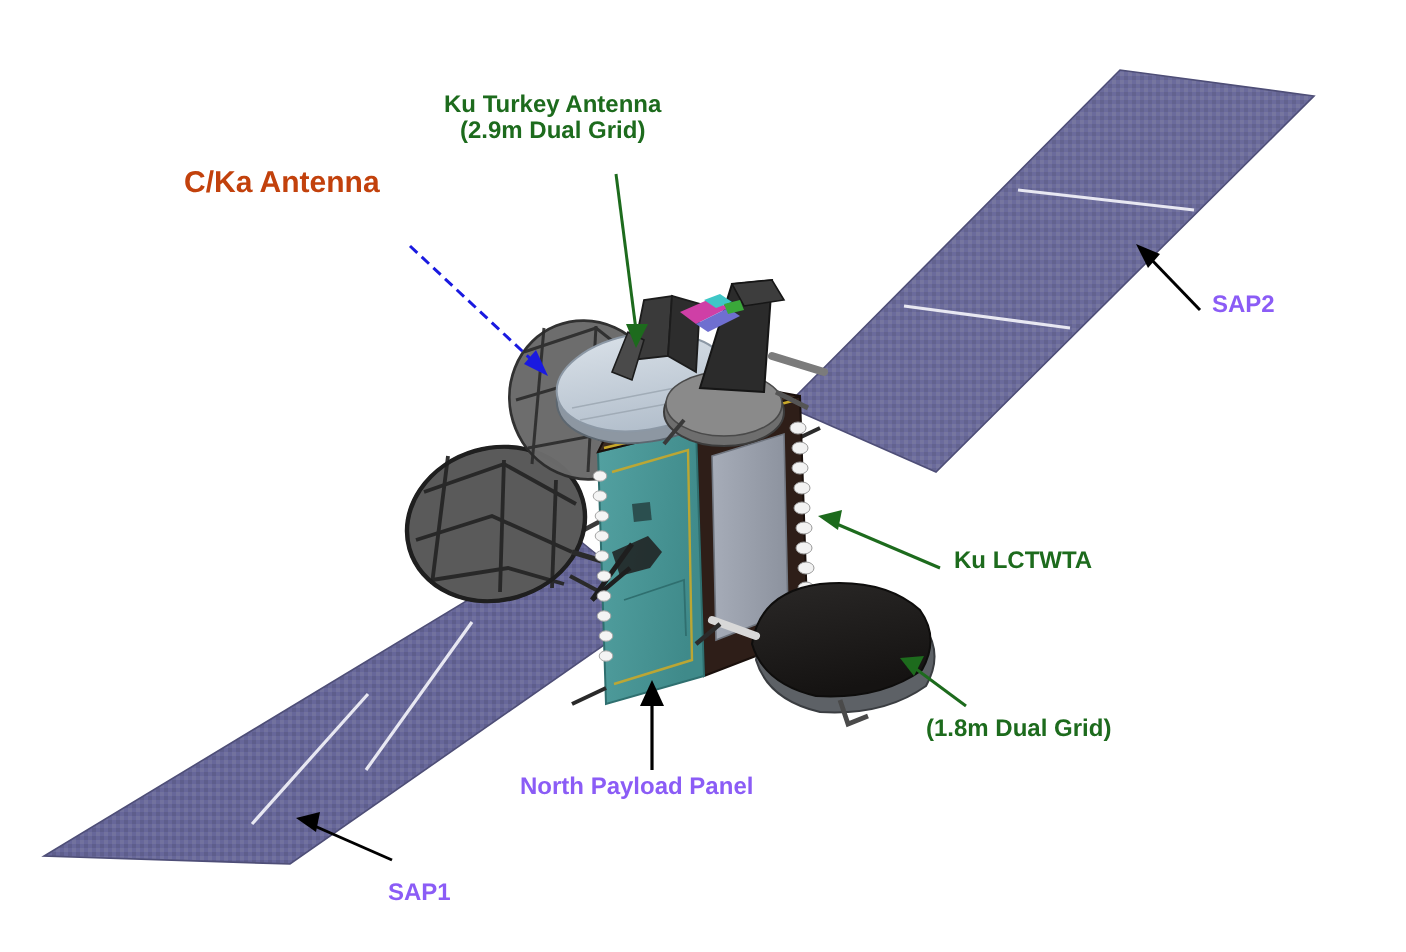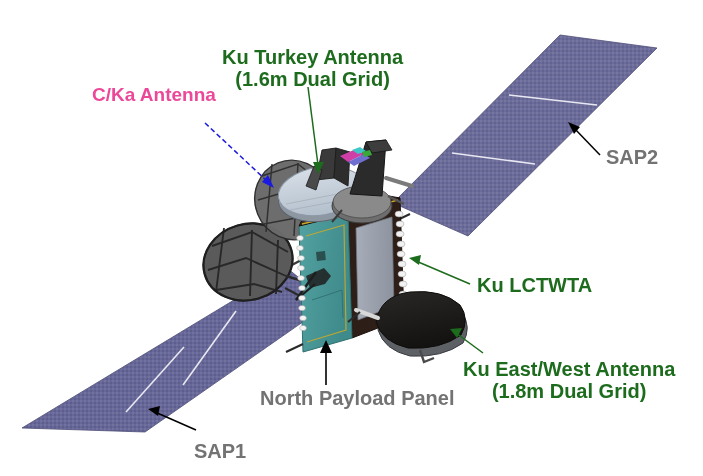--- a/index.html
+++ b/index.html
@@ -1,22 +1,22 @@
 <!DOCTYPE html>
 <html><head>
 <meta charset="utf-8">
 <style>
   html,body{margin:0;padding:0;background:#ffffff;}
   body{width:703px;height:476px;overflow:hidden;font-family:"Liberation Sans",sans-serif;}
   #stage{position:relative;width:703px;height:476px;background:#ffffff;}
   svg#art{position:absolute;left:0;top:0;width:703px;height:476px;}
   .lbl{position:absolute;white-space:nowrap;font-weight:bold;line-height:1.12;}
-  .lbl-green{color:#1d6b1d;font-size:20px;}
-  .lbl-blue{color:#ec4899;font-size:19px;}
-  .lbl-black{color:#737373;font-size:20px;}
+  .lbl-green{color:#1d6b1d;font-size:12px;}
+  .lbl-blue{color:#c2410c;font-size:15px;}
+  .lbl-black{color:#8b5cf6;font-size:12px;}
   .lbl .l2{display:block;}
   .ctr{text-align:center;}
 </style>
 </head>
 <body>
 
 <div id="stage">
 
   <svg id="art" viewBox="0 0 703 476">
     <defs>
@@ -203,41 +203,40 @@
       <line x1="483" y1="353" x2="456" y2="333" stroke="#1d6b1d" stroke-width="1.5"></line>
       <polygon points="450,329 462,328 457,338" fill="#1d6b1d"></polygon>
 
       <line x1="326" y1="385" x2="326" y2="348" stroke="#000" stroke-width="1.6"></line>
       <polygon points="326,340 320,353 332,353" fill="#000"></polygon>
     </g>
   </svg>
 
   <div class="lbl lbl-green ctr" style="left:222px;top:46px;">
     <span class="l1">Ku Turkey Antenna</span>
-    <span class="l2">(1.6m Dual Grid)</span>
+    <span class="l2">(2.9m Dual Grid)</span>
   </div>
 
   <div class="lbl lbl-blue ctr" style="left:92px;top:84px;">
     <span class="l1">C/Ka Antenna</span>
   </div>
 
   <div class="lbl lbl-black" style="left:606px;top:146px;">
     <span class="l1">SAP2</span>
   </div>
 
   <div class="lbl lbl-black" style="left:194px;top:440px;">
     <span class="l1">SAP1</span>
   </div>
 
   <div class="lbl lbl-green" style="left:477px;top:274px;text-align:center;">
     <span class="l1">Ku LCTWTA</span>
   </div>
 
   <div class="lbl lbl-green ctr" style="left:463px;top:358px;">
-    <span class="l1">Ku East/West Antenna</span>
     <span class="l2">(1.8m Dual Grid)</span>
   </div>
 
   <div class="lbl lbl-black" style="left:260px;top:387px;">
     <span class="l1">North Payload Panel</span>
   </div>
 
 </div>
 
 </body></html>

